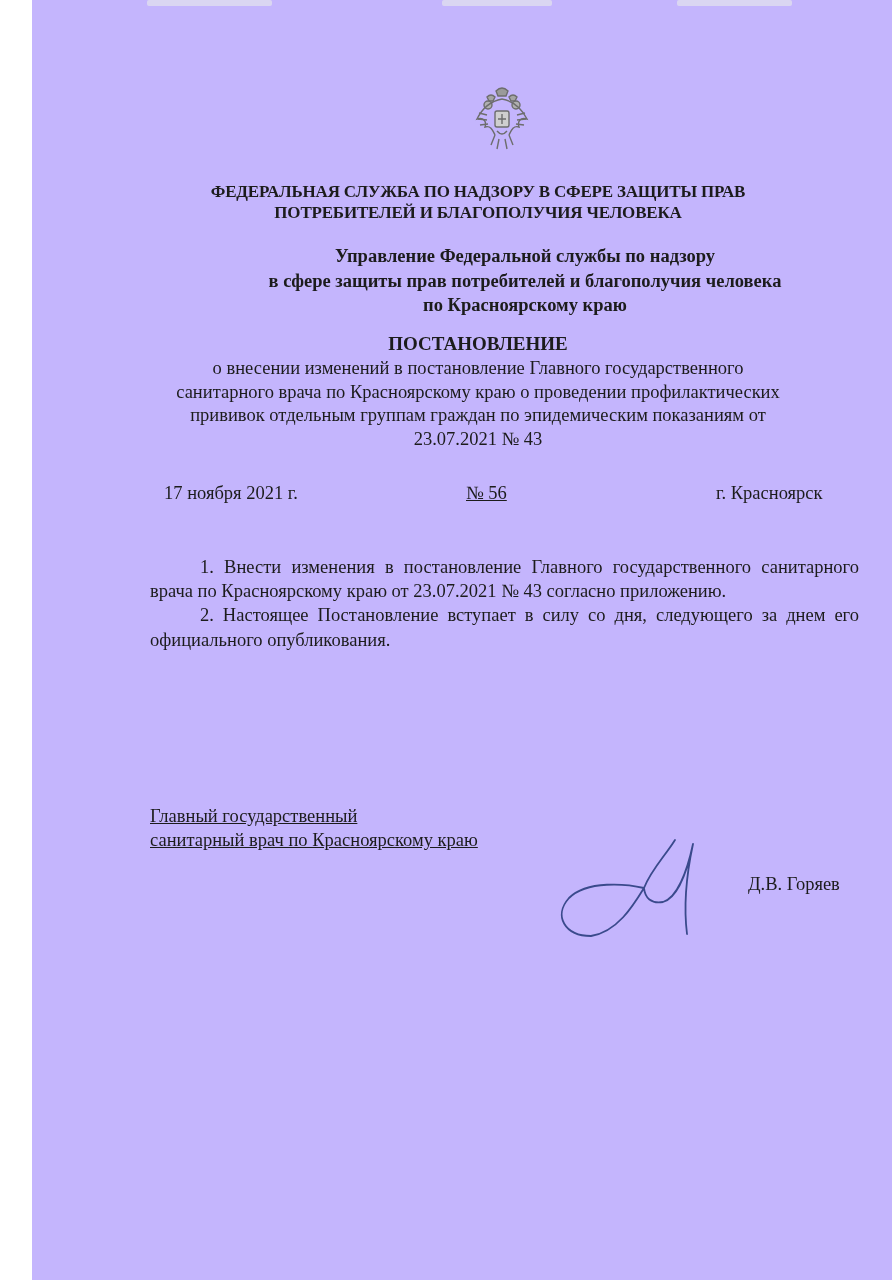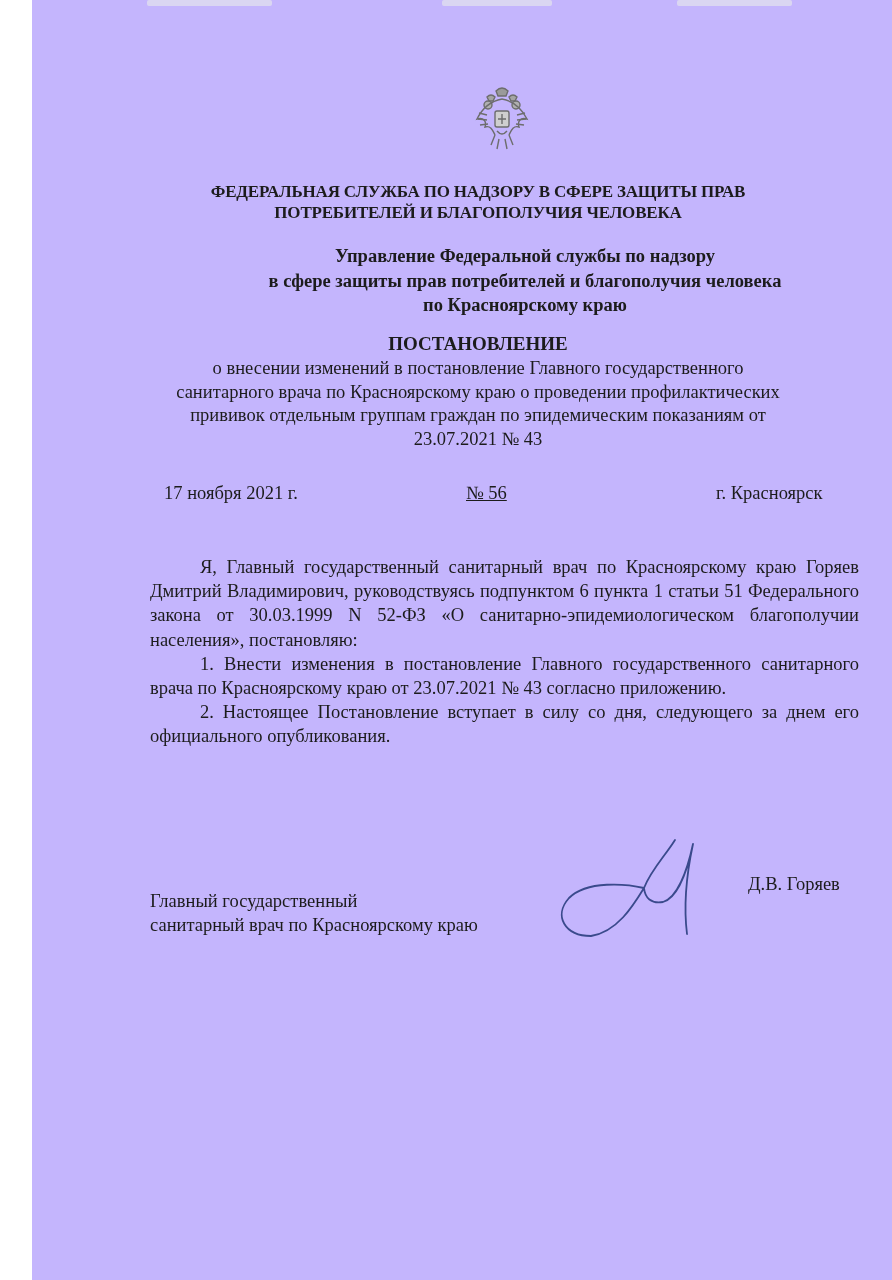--- a/index.html
+++ b/index.html
@@ -15,21 +15,21 @@
   .h-fed { top: 181px; font-size: 17px; font-weight: bold; line-height: 21px; letter-spacing: -0.2px; }
   .h-upr { top: 244px; font-size: 18.5px; font-weight: bold; line-height: 24.5px; padding-left: 47px; }
   .h-post { top: 332px; font-size: 19px; font-weight: bold; line-height: 24px; }
   .h-sub { top: 357px; font-size: 18.5px; line-height: 23.5px; }
   .row { position: absolute; top: 481px; font-size: 18.5px; line-height: 24px; }
   .body-text {
     position: absolute; left: 118px; width: 709px; top: 555px;
     font-size: 18.5px; line-height: 24.2px; text-align: justify;
   }
   .body-text p { margin: 0; text-indent: 50px; }
-  .sign-left { position: absolute; left: 118px; top: 889px; font-size: 18.5px; line-height: 24px; }
+  .sign-left { position: absolute; left: 118px; top: 804px; font-size: 18.5px; line-height: 24px; text-decoration: underline; }
   .sign-right { position: absolute; left: 716px; top: 872px; font-size: 18.5px; line-height: 24px; }
   .signature { position: absolute; left: 515px; top: 832px; width: 180px; height: 115px; }
 </style>
 </head>
 <body>
 
 <div class="page">
 
   <div class="ghost" style="left:115px;width:125px;"></div>
   <div class="ghost" style="left:410px;width:110px;"></div>
@@ -71,21 +71,20 @@
     <div>санитарного врача по Красноярскому краю о проведении профилактических</div>
     <div>прививок отдельным группам граждан по эпидемическим показаниям от</div>
     <div>23.07.2021 № 43</div>
   </div>
 
   <div class="row" style="left:132px;">17 ноября 2021 г.</div>
   <div class="row" style="left:434px;text-decoration:underline;">№ 56</div>
   <div class="row" style="left:684px;">г. Красноярск</div>
 
   <div class="body-text">
-    <p>Я, Главный государственный санитарный врач по Красноярскому краю Горяев Дмитрий Владимирович, руководствуясь подпунктом 6 пункта 1 статьи 51 Федерального закона от 30.03.1999 N 52-ФЗ «О санитарно-эпидемиологическом благополучии населения», постановляю:</p>
     <p>1. Внести изменения в постановление Главного государственного санитарного врача по Красноярскому краю от 23.07.2021 № 43 согласно приложению.</p>
     <p>2. Настоящее Постановление вступает в силу со дня, следующего за днем его официального опубликования.</p>
   </div>
 
   <div class="sign-left">
     <div>Главный государственный</div>
     <div>санитарный врач по Красноярскому краю</div>
   </div>
 
   <svg class="signature" viewBox="0 0 180 115">

